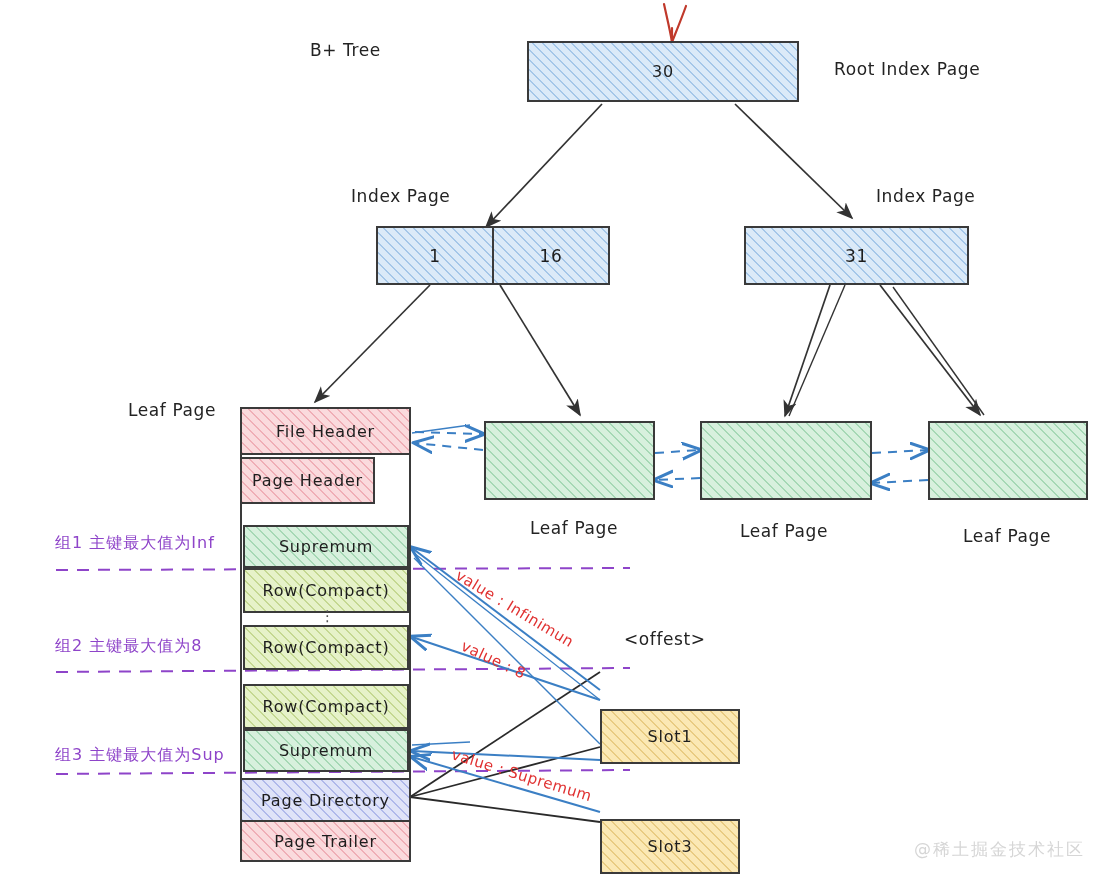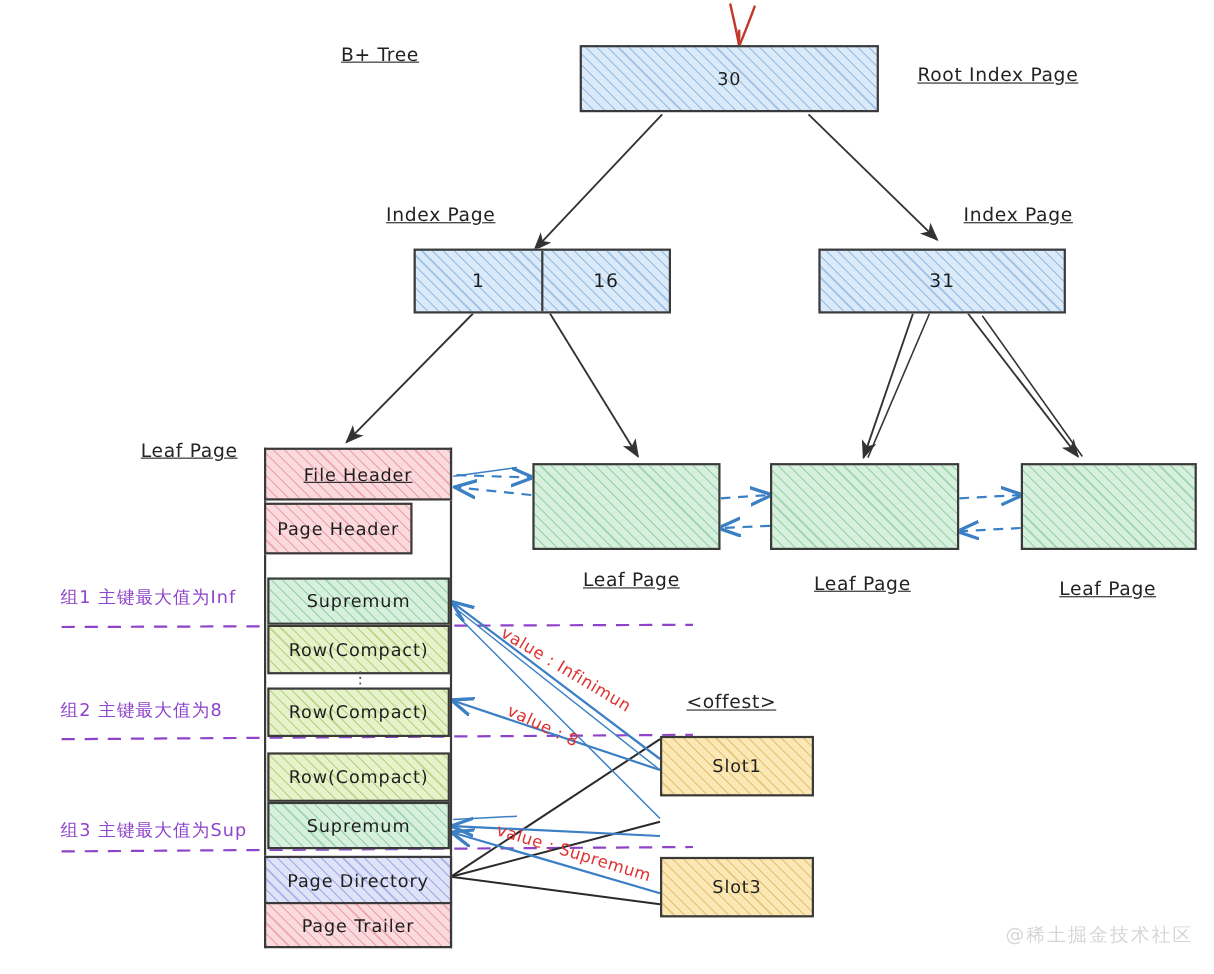--- a/index.html
+++ b/index.html
@@ -29,21 +29,20 @@
   .label {
     position: absolute;
     font-family: "DejaVu Sans", sans-serif;
     color: #1b1b1b;
     white-space: nowrap;
     letter-spacing: 0.6px;
   }
   .label-hand {
     font-size: 17px;
     color: #232323;
-    text-decoration: underline;
   }
   .label-cn {
     font-size: 16px;
     color: #8e44c9;
     letter-spacing: 1px;
   }
   .label-red {
     font-size: 15px;
     color: #e03131;
     letter-spacing: 0.5px;
@@ -114,20 +113,21 @@
     background-color: #dfe3f8;
     background-image: repeating-linear-gradient(45deg,
       rgba(110,125,215,0.42) 0px, rgba(110,125,215,0.42) 1.4px,
       rgba(255,255,255,0) 1.4px, rgba(255,255,255,0) 7px);
   }
   .fill-yellow {
     background-color: #fbe8b4;
     background-image: repeating-linear-gradient(45deg,
       rgba(205,160,55,0.40) 0px, rgba(205,160,55,0.40) 1.4px,
       rgba(255,255,255,0) 1.4px, rgba(255,255,255,0) 7px);
+    margin-top: 40px;
   }
 </style>
 </head>
 <body>
 
 <div id="canvas">
 
   <svg class="layer" viewBox="0 0 1104 885">
     <defs>
       <marker id="ah-dark" markerWidth="12" markerHeight="12" refX="9" refY="4" orient="auto">
@@ -261,21 +261,21 @@
   <div class="box-split fill-blue" style="left:744px; top:226px; width:225px; height:59px;">
     <div class="cell">31</div>
   </div>
 
   <div class="box fill-green" style="left:484px; top:421px; width:171px; height:79px;"></div>
   <div class="box fill-green" style="left:700px; top:421px; width:172px; height:79px;"></div>
   <div class="box fill-green" style="left:928px; top:421px; width:160px; height:79px;"></div>
 
   <div style="position:absolute; left:240px; top:407px; width:171px; height:455px; border-left:2px solid #3a3a3a; border-right:2px solid #3a3a3a; box-sizing:border-box;"></div>
 
-  <div class="box fill-red" style="left:240px; top:407px; width:171px; height:48px;text-decoration:underline;">
+  <div class="box fill-red" style="left:240px; top:407px; width:171px; height:48px;">
     <span>File Header</span>
   </div>
   <div class="box fill-red" style="left:240px; top:457px; width:135px; height:47px;">
     <span>Page Header</span>
   </div>
   <div class="box fill-green" style="left:243px; top:525px; width:166px; height:43px;">
     <span>Supremum</span>
   </div>
   <div class="box fill-olive" style="left:243px; top:568px; width:166px; height:45px;">
     <span>Row(Compact)</span>

